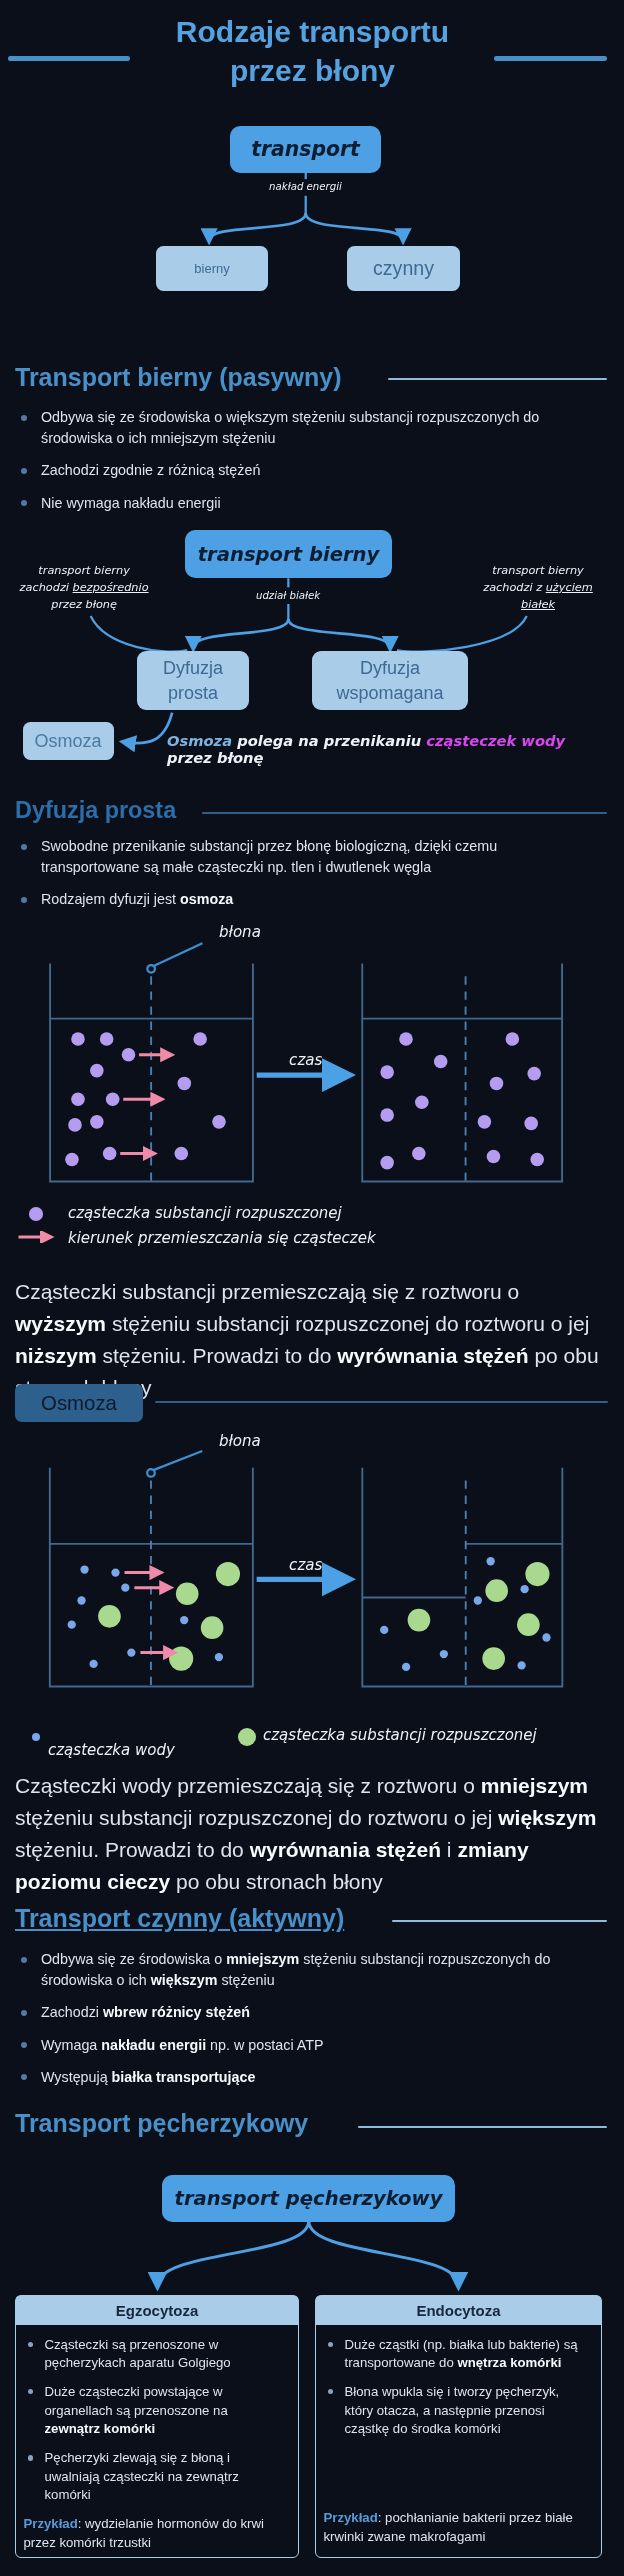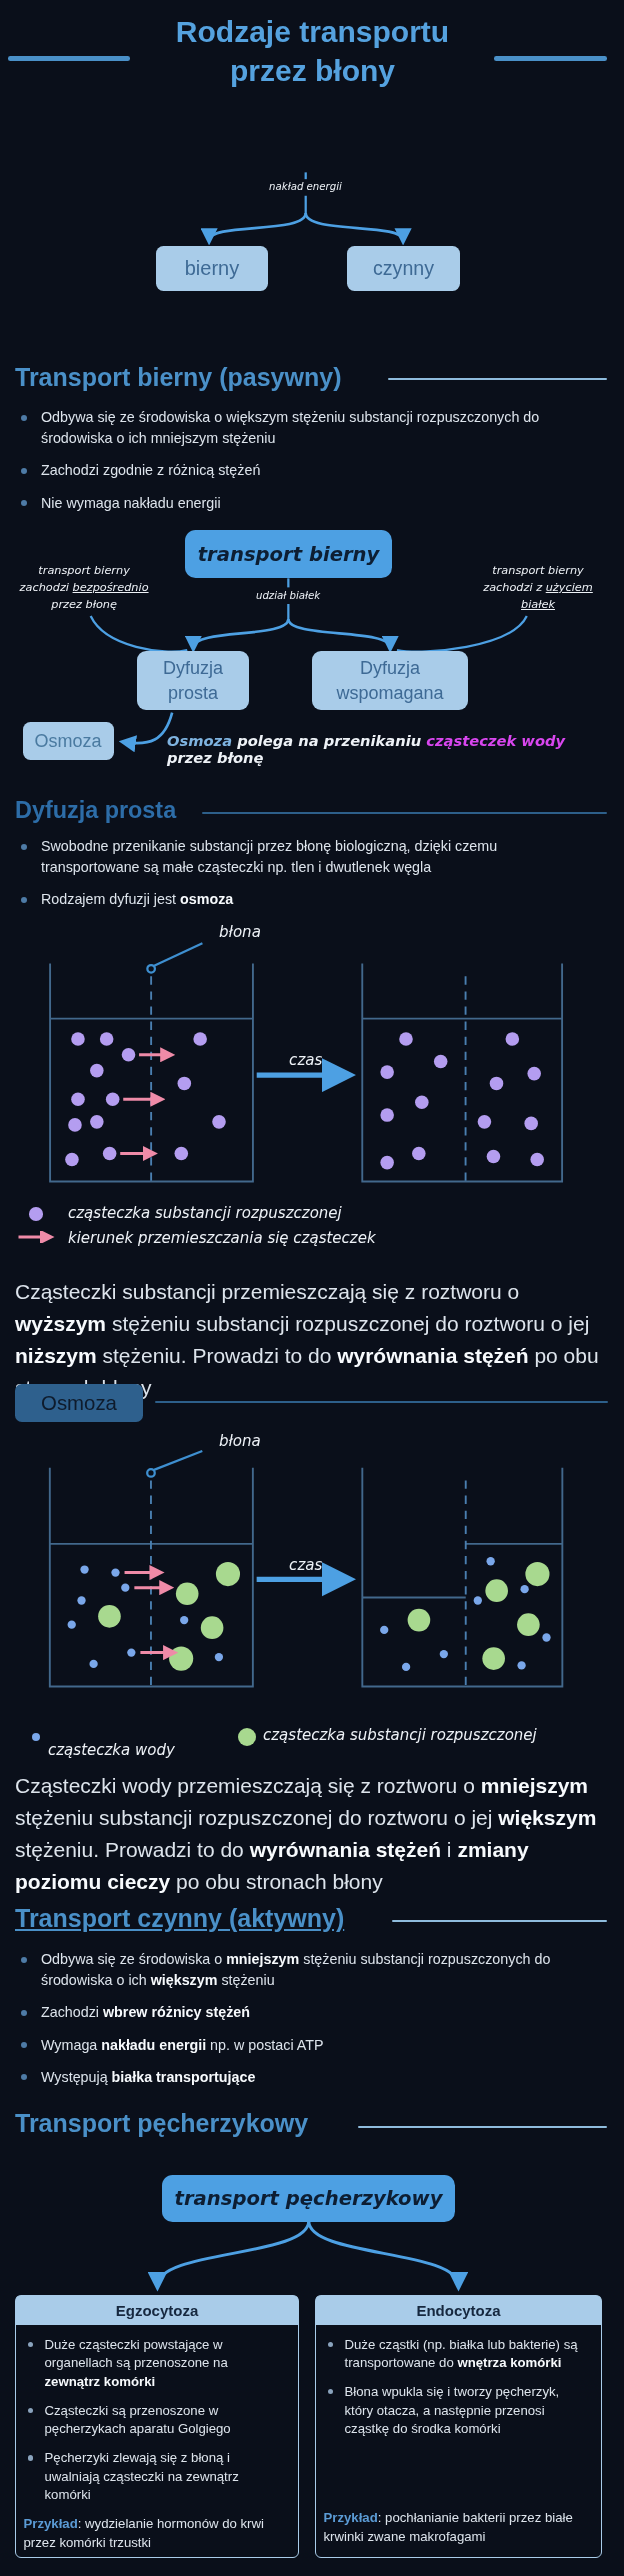--- a/index.html
+++ b/index.html
@@ -74,22 +74,23 @@
   <div class="abs dash" style="left:7.5px;top:56px;width:122px;"></div>
   <div class="abs dash" style="left:494px;top:56px;width:113px;"></div>
 
   <div class="abs" style="left:0;top:121px;width:625px;height:185px;">
     <svg class="abs" style="left:0;top:0;" width="625" height="185" viewBox="0 0 828 245">
       <path d="M405,68 L405,77" stroke="#4da0e3" stroke-width="3" fill="none"></path>
       <path d="M405,99 L405,122" stroke="#4da0e3" stroke-width="3" fill="none"></path>
       <path d="M405,122 C405,150 277,134 277,158" stroke="#4da0e3" stroke-width="3.5" fill="none" marker-end="url(#arrB)"></path>
       <path d="M405,122 C405,150 534,134 534,158" stroke="#4da0e3" stroke-width="3.5" fill="none" marker-end="url(#arrB)"></path>
     </svg>
+    <div class="abs nodebox node-blue box-script" style="left:230px;top:4.5px;width:151px;height:47px;font-size:20.4px;">transport</div>
     <div class="abs edge-label" style="left:230px;top:60px;width:151px;">nakład energii</div>
-    <div class="abs nodebox node-light" style="left:156px;top:125px;width:112px;height:45px;font-size:20px;">bierny</div>
+    <div class="abs nodebox node-light" style="left:156px;top:125px;width:112px;height:45px;font-size:13px;">bierny</div>
     <div class="abs nodebox node-light" style="left:347px;top:125px;width:113px;height:45px;font-size:19.6px;">czynny</div>
   </div>
 
   <div class="abs h1" style="left:15px;top:363px;">Transport bierny (pasywny)</div>
   <div class="abs hr-light" style="left:388px;top:378px;width:219px;"></div>
   <ul class="blt abs" style="left:15px;top:407px;width:573px;">
     <li><span>Odbywa się ze środowiska o większym stężeniu substancji rozpuszczonych do środowiska o ich mniejszym stężeniu</span></li>
     <li><span>Zachodzi zgodnie z różnicą stężeń</span></li>
     <li><span>Nie wymaga nakładu energii</span></li>
   </ul>
@@ -281,22 +282,22 @@
 
   <svg class="abs" style="left:0;top:2221px;" width="625" height="73" viewBox="0 0 828 97">
     <path d="M409,0 C409,48 208,38 208,86" stroke="#4da0e3" stroke-width="4" fill="none" marker-end="url(#arrB)"></path>
     <path d="M409,0 C409,48 608,38 608,86" stroke="#4da0e3" stroke-width="4" fill="none" marker-end="url(#arrB)"></path>
   </svg>
 
   <div class="card" style="left:15px;width:284px;">
     <div class="card-head">Egzocytoza</div>
     <div class="card-body">
       <ul class="blt">
+        <li><span>Cząsteczki są przenoszone w pęcherzykach aparatu Golgiego</span></li>
         <li><span>Duże cząsteczki powstające w organellach są przenoszone na </span><span class="b">zewnątrz komórki</span></li>
-        <li><span>Cząsteczki są przenoszone w pęcherzykach aparatu Golgiego</span></li>
         <li><span>Pęcherzyki zlewają się z błoną i uwalniają cząsteczki na zewnątrz komórki</span></li>
       </ul>
       <div class="example"><span class="b c-ex">Przykład</span><span>: wydzielanie hormonów do krwi przez komórki trzustki</span></div>
     </div>
   </div>
 
   <div class="card" style="left:315px;width:287px;">
     <div class="card-head">Endocytoza</div>
     <div class="card-body">
       <ul class="blt">

